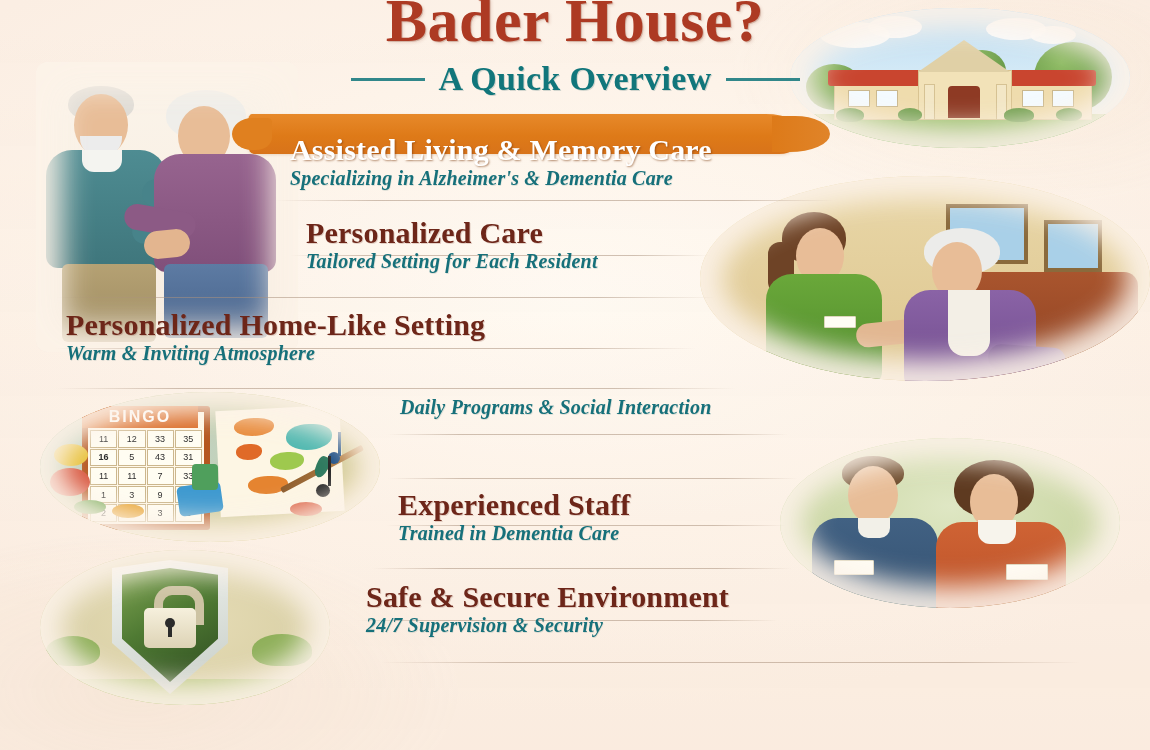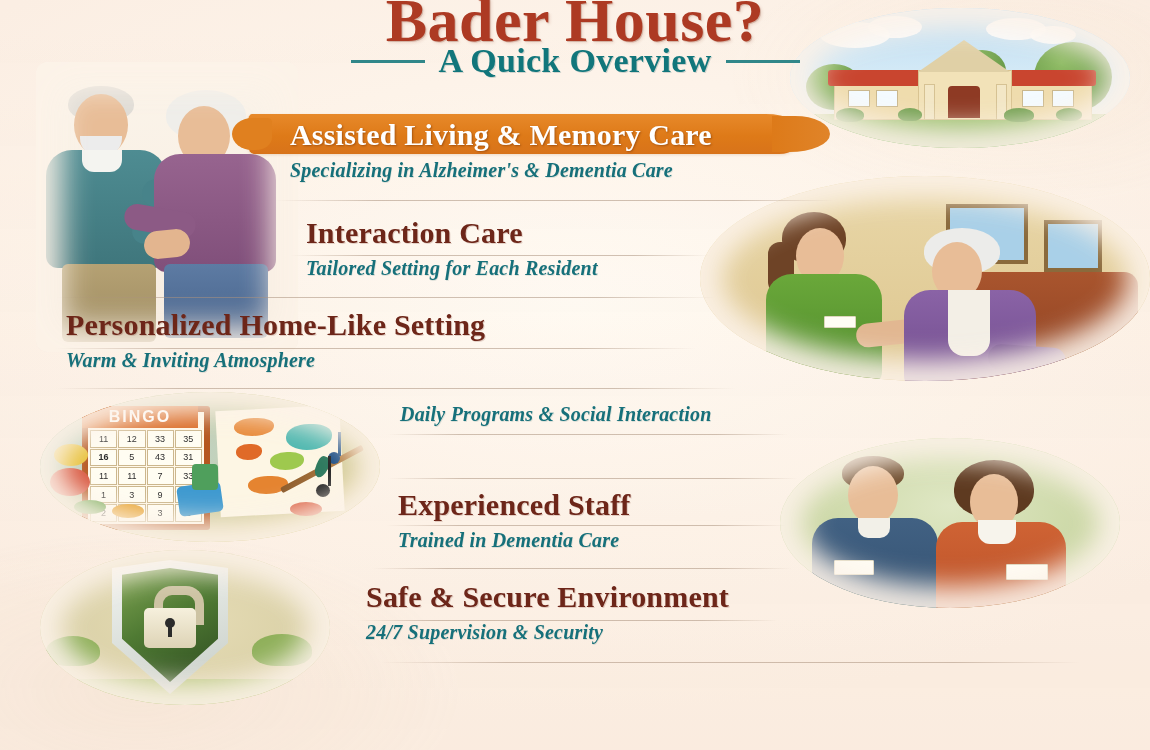--- a/index.html
+++ b/index.html
@@ -41,21 +41,21 @@
     font-size: 62px;
     line-height: 1.05;
     font-weight: 700;
     color: #ad3a23;
     letter-spacing: .5px;
     text-shadow: 1px 1px 0 rgba(120,40,20,.22), 2px 2px 3px rgba(120,40,20,.12);
     z-index: 6;
   }
   .subtitle-row {
     position: absolute;
-    top: 42px;
+    top: 60px;
     left: 0; right: 0;
     display: flex;
     align-items: center;
     justify-content: center;
     gap: 14px;
     z-index: 6;
   }
   .subtitle-rule {
     width: 74px; height: 3px;
     background: #15777c;
@@ -84,21 +84,20 @@
     text-shadow: 1px 1px 0 rgba(110,40,24,.18);
   }
   .feature .sub {
     font-size: 20px;
     font-weight: 700;
     font-style: italic;
     color: #16707a;
     letter-spacing: .2px;
     white-space: nowrap;
     text-shadow: .6px .6px 0 rgba(12,70,78,.12);
-    margin-top: 7px;
   }
   .rule {
     position: absolute;
     height: 1px;
     background: linear-gradient(90deg, rgba(190,170,150,0), rgba(170,145,125,.55) 18%, rgba(170,145,125,.55) 82%, rgba(190,170,150,0));
     z-index: 4;
   }
 
   
   .banner {
@@ -126,20 +125,21 @@
     right:-26px; top:2px;
     width:58px; height:36px;
     background:linear-gradient(90deg,#dd7a19,#e08429);
     border-radius:0 60% 70% 0 / 0 50% 50% 0;
   }
   .feature.highlight .heading {
     color: #ffffff;
     text-shadow: 1px 1px 2px rgba(120,55,10,.55);
     position: relative;
     z-index: 6;
+    margin-top: 15px;
   }
 
   
   .art { position: absolute; z-index: 3; }
   .art .vignette {
     position: absolute; inset: 0;
     border-radius: 50%;
     box-shadow: 0 0 26px 22px rgba(252,242,232,.92) inset;
     pointer-events: none;
   }
@@ -415,21 +415,21 @@
 
   <div class="banner"></div>
 
   <div class="feature highlight" style="left:290px; top:118px;">
     <div class="heading">Assisted Living &amp; Memory Care</div>
     <div class="sub">Specializing in Alzheimer's &amp; Dementia Care</div>
   </div>
   <div class="rule" style="left:275px; top:200px; width:560px;"></div>
 
   <div class="feature" style="left:306px; top:216px;">
-    <div class="heading">Interaction Care</div>
+    <div class="heading">Personalized Care</div>
     <div class="sub">Tailored Setting for Each Resident</div>
   </div>
   <div class="rule" style="left:290px; top:255px; width:420px;"></div>
   <div class="rule" style="left:56px; top:297px; width:660px;"></div>
 
   <div class="feature" style="left:66px; top:308px;">
     <div class="heading">Personalized Home-Like Setting</div>
     <div class="sub">Warm &amp; Inviting Atmosphere</div>
   </div>
   <div class="rule" style="left:56px; top:348px; width:640px;"></div>

